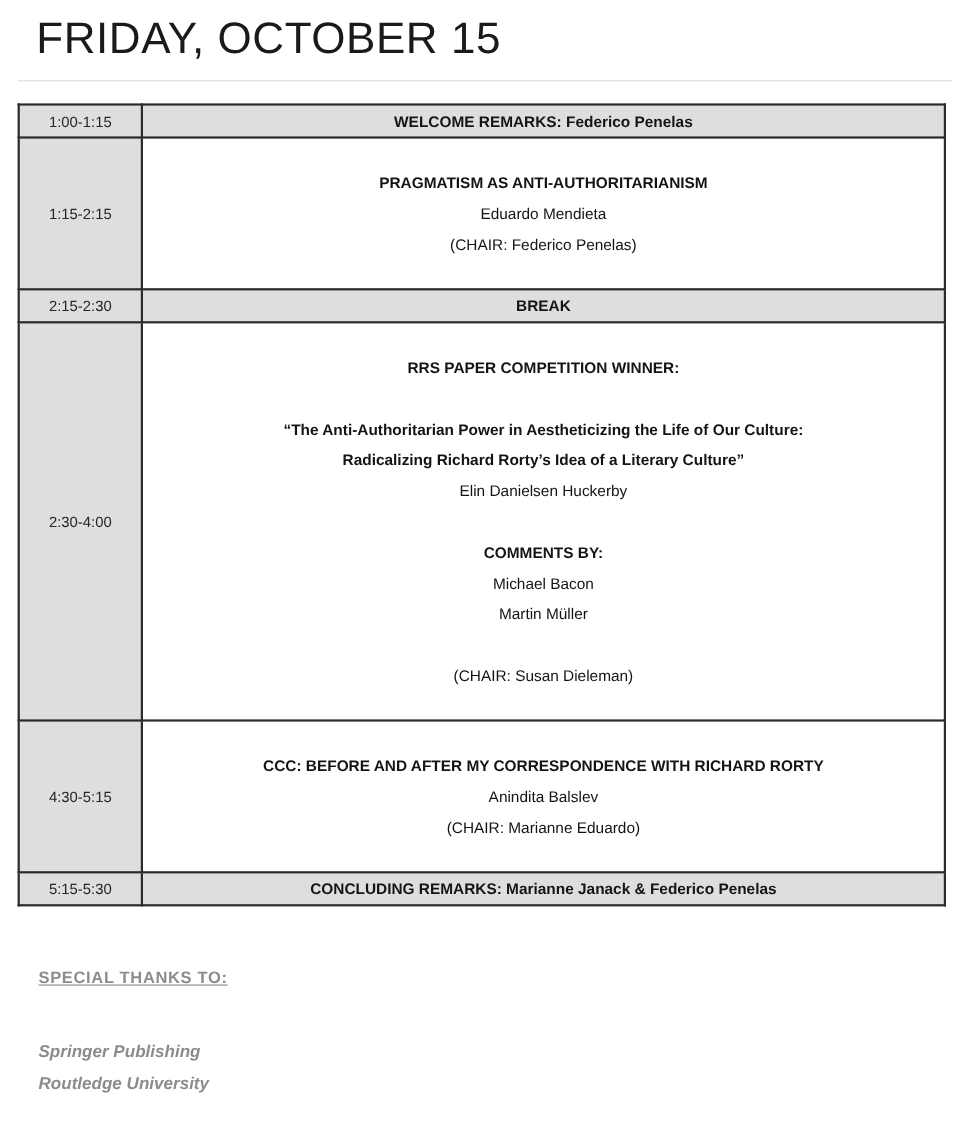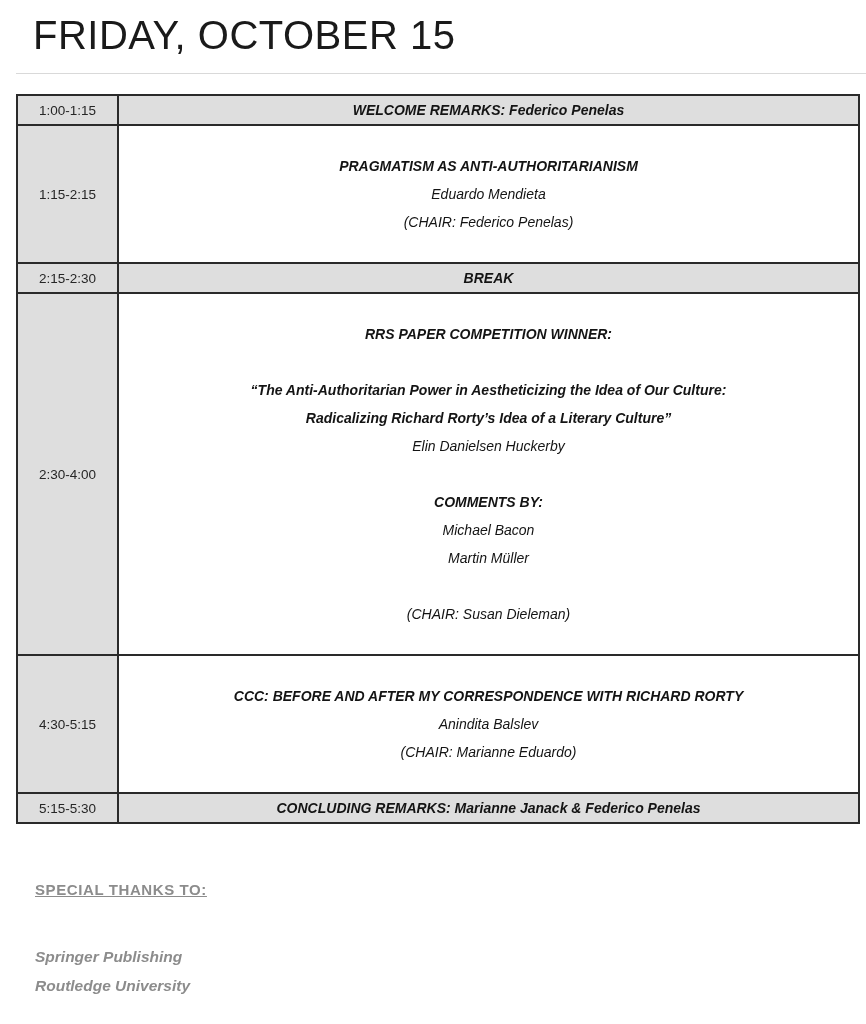--- a/index.html
+++ b/index.html
@@ -33,32 +33,31 @@
   table.schedule {
     border-collapse: collapse;
     margin: 20px 0 0 16px;
     width: 844px;
     table-layout: fixed;
   }
   table.schedule, table.schedule td {
     border: 2px solid #2a2a2a;
   }
   td.time-cell {
-    width: 101px;
+    width: 112px;
     background: #dedede;
     text-align: center;
     vertical-align: middle;
     font-size: 13.5px;
     color: #262626;
     border-right-width: 1px;
   }
   td.content-cell {
     text-align: center;
     vertical-align: middle;
-    font-style: italic;
   }
   tr.banner-row td.content-cell {
     background: #dedede;
     height: 27px;
     font-weight: bold;
     font-size: 14px;
     color: #141414;
   }
   tr.banner-row td.time-cell { height: 27px; }
   tr.session-row td.content-cell {
@@ -121,21 +120,21 @@
           <td class="time-cell">2:15-2:30</td>
           <td class="content-cell">
             <div class="line bold">BREAK</div>
           </td>
         </tr>
         <tr class="session-row">
           <td class="time-cell">2:30-4:00</td>
           <td class="content-cell">
             <div class="line bold">RRS PAPER COMPETITION WINNER:</div>
             <div class="line blank">&nbsp;</div>
-            <div class="line bold">“The Anti-Authoritarian Power in Aestheticizing the Idea of Our Culture:</div>
+            <div class="line bold">“The Anti-Authoritarian Power in Aestheticizing the Life of Our Culture:</div>
             <div class="line bold">Radicalizing Richard Rorty’s Idea of a Literary Culture”</div>
             <div class="line normal">Elin Danielsen Huckerby</div>
             <div class="line blank">&nbsp;</div>
             <div class="line bold">COMMENTS BY:</div>
             <div class="line normal">Michael Bacon</div>
             <div class="line normal">Martin Müller</div>
             <div class="line blank">&nbsp;</div>
             <div class="line normal">(CHAIR: Susan Dieleman)</div>
           </td>
         </tr>

